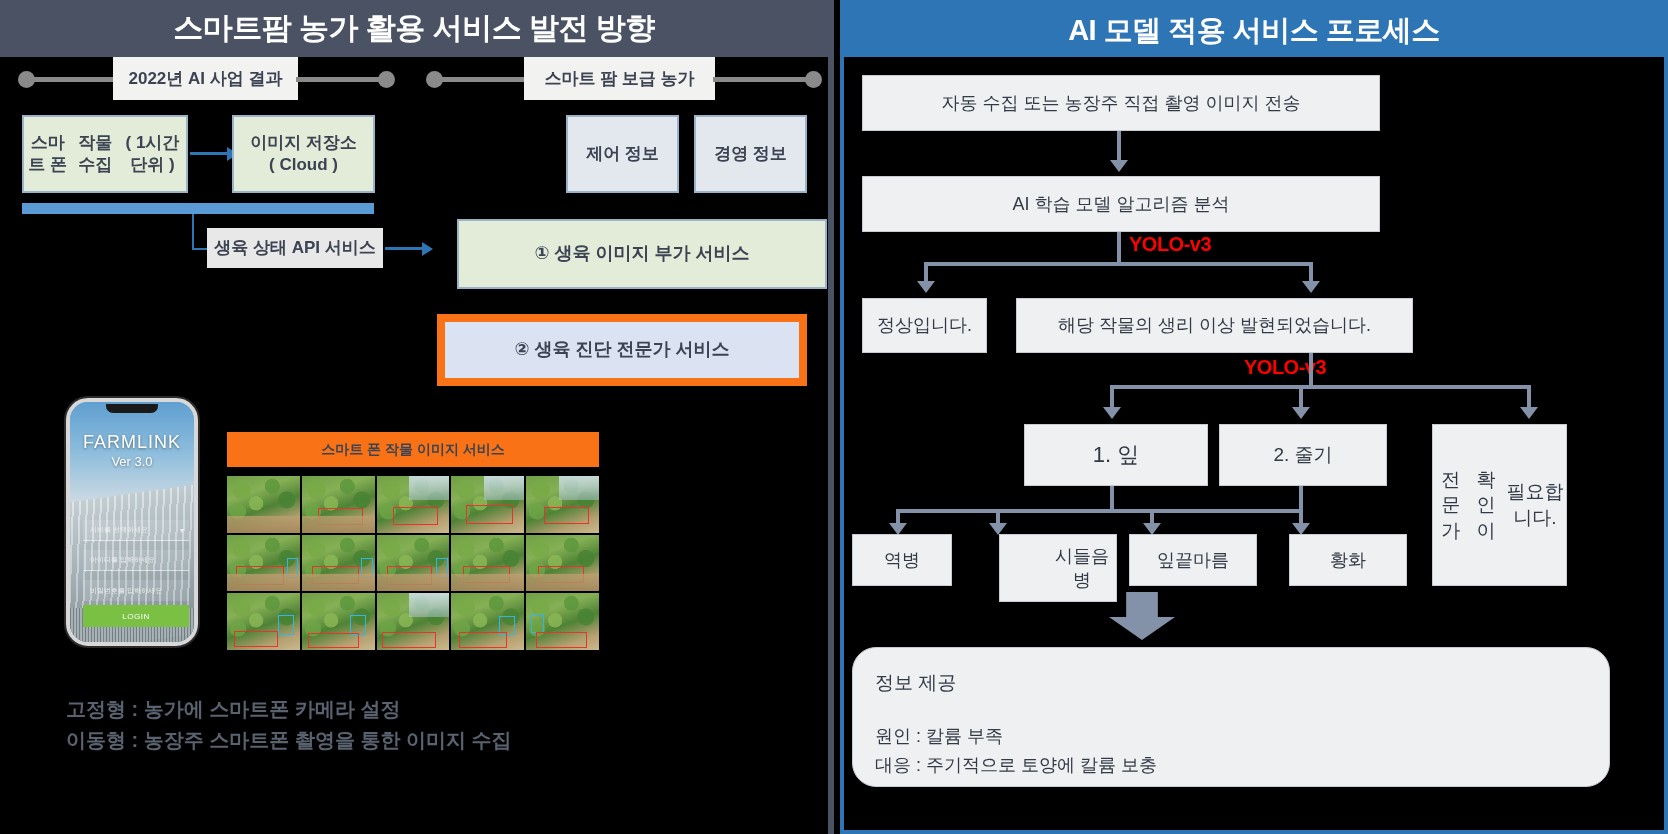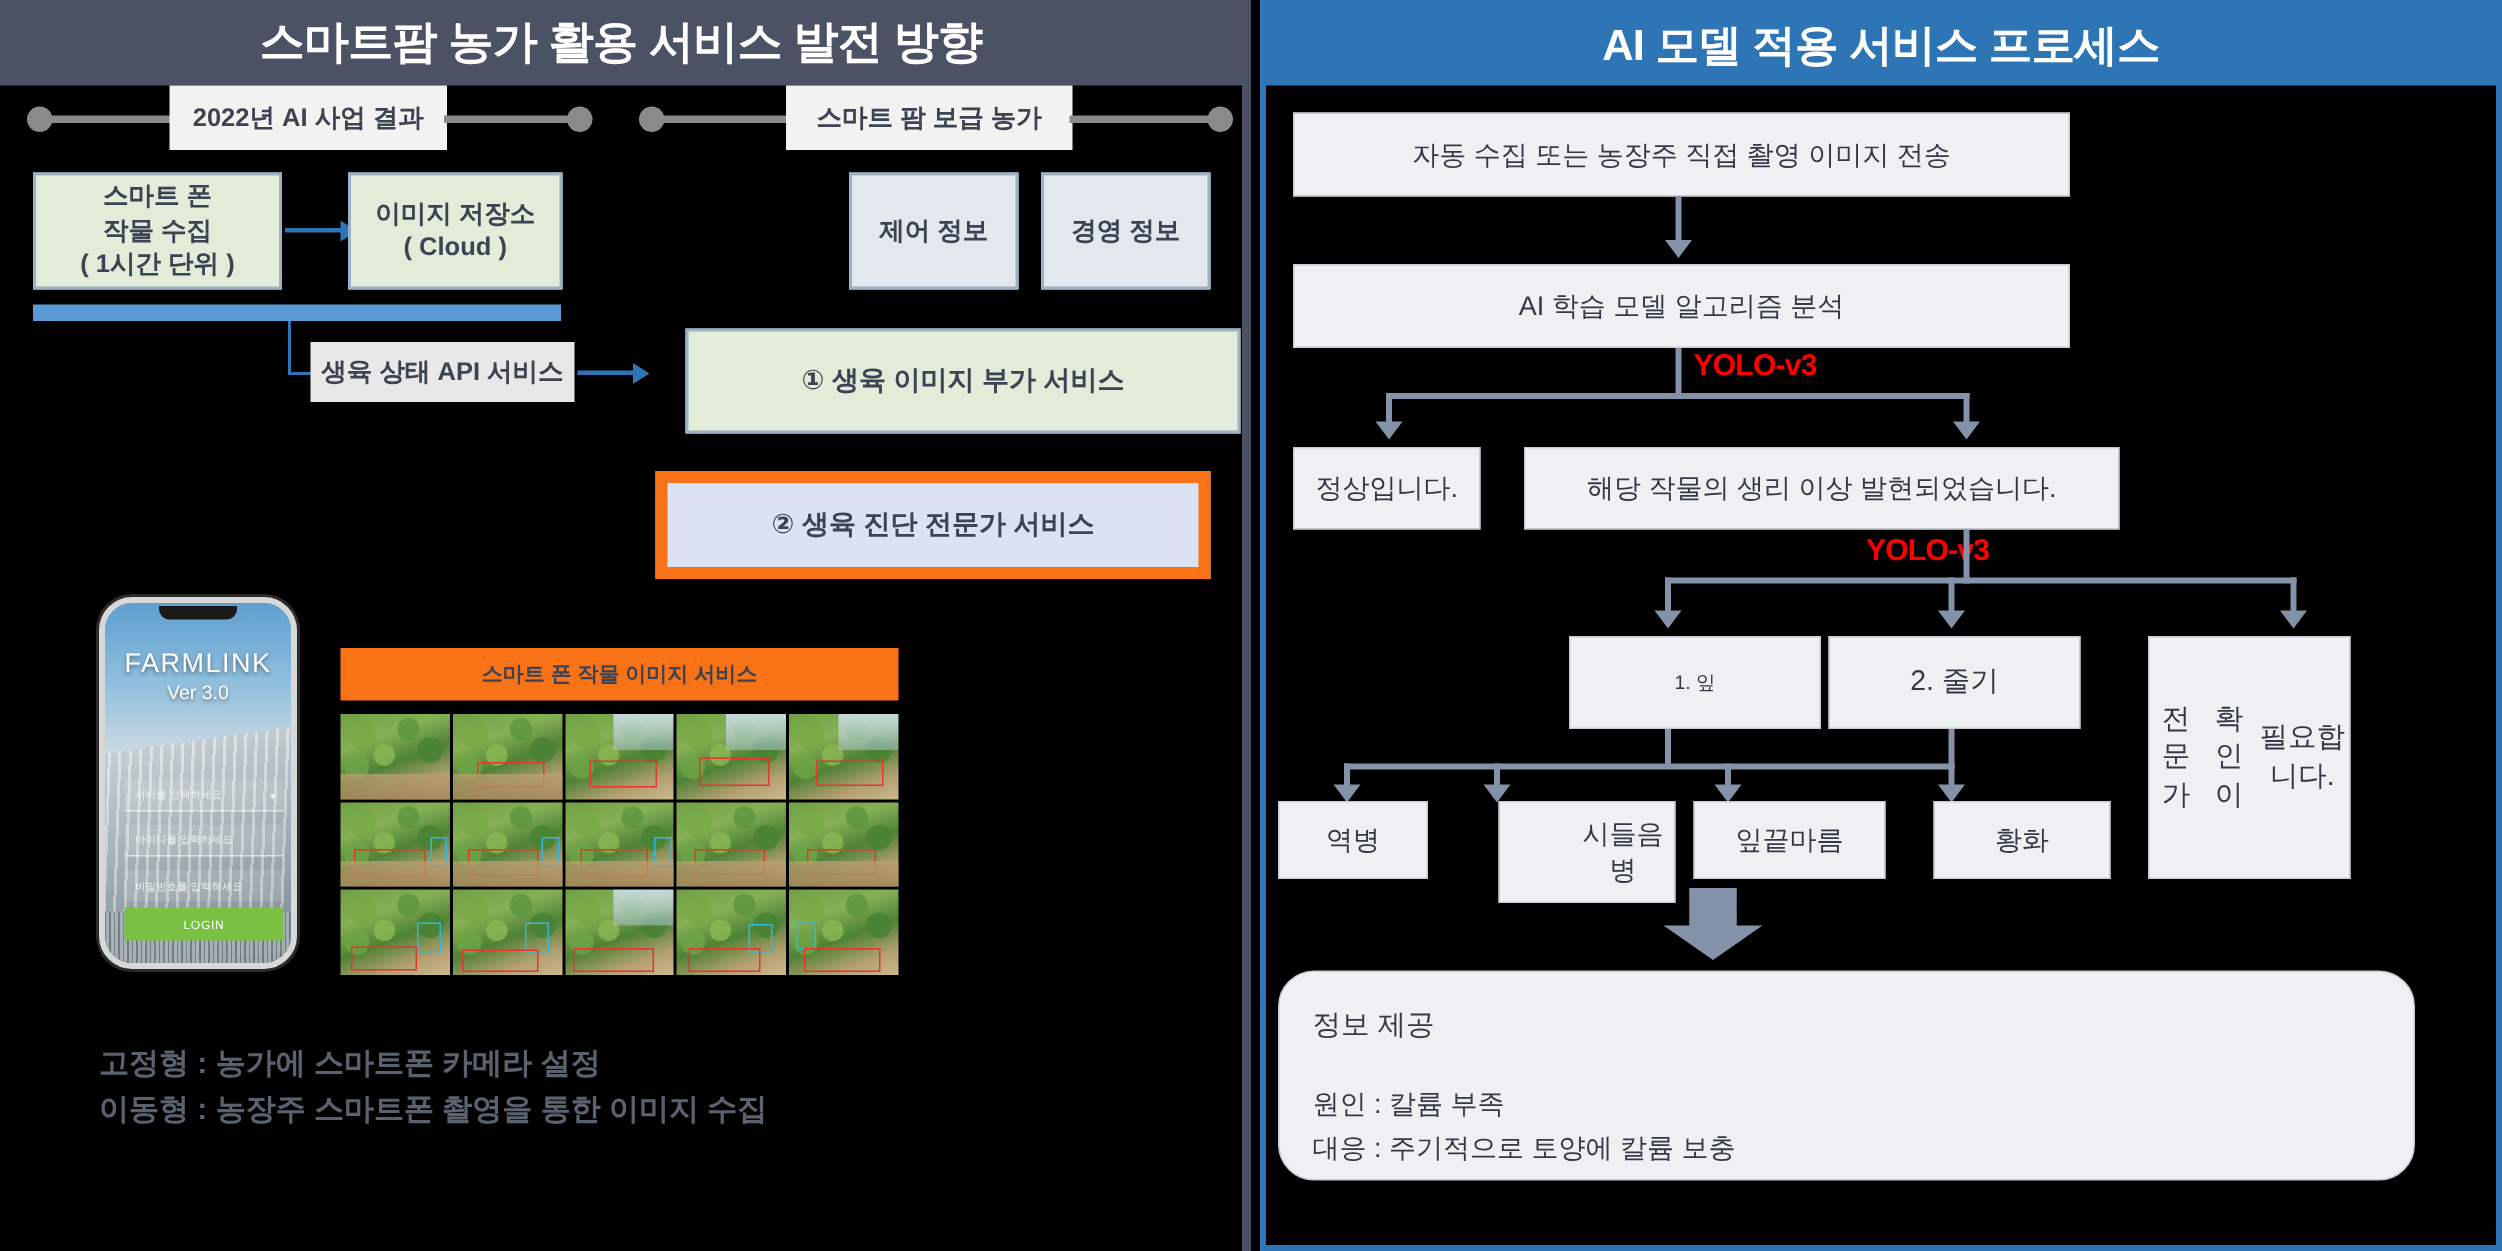--- a/index.html
+++ b/index.html
@@ -210,21 +210,21 @@
       <div class="tl-label" style="left:113px; width:185px;">2022년 AI 사업 결과</div>
       <div class="tl-line" style="left:296px; width:96px;"></div>
       <div class="tl-dot" style="left:378px;"></div>
       <div class="tl-dot" style="left:426px;"></div>
       <div class="tl-line" style="left:438px; width:90px;"></div>
       <div class="tl-label" style="left:524px; width:191px;">스마트 팜 보급 농가</div>
       <div class="tl-line" style="left:713px; width:102px;"></div>
       <div class="tl-dot" style="left:805px;"></div>
     </div>
 
-    <div class="box box-green" style="left:22px; top:115px; width:166px; height:78px; font-size:17px; flex-direction:column;">
+    <div class="box box-green" style="left:22px; top:115px; width:166px; height:78px; font-size:17px; flex-direction:row;">
       <span>스마트 폰</span>
       <span>작물 수집</span>
       <span>( 1시간 단위 )</span>
     </div>
 
     <div class="conn" style="left:190px; top:152px; width:40px; height:3px;"></div>
     <div class="arrow-r" style="left:227px; top:147px;"></div>
 
     <div class="box box-green" style="left:232px; top:115px; width:143px; height:78px; font-size:17px; flex-direction:column;">
       <span>이미지 저장소</span>
@@ -357,21 +357,21 @@
 
     <div class="fline" style="left:465px; top:349px; width:4px; height:36px;"></div>
     <div class="fline" style="left:266px; top:381px; width:421px; height:4px;"></div>
     <div class="fline" style="left:266px; top:381px; width:4px; height:26px;"></div>
     <div class="farrow" style="left:259px; top:403px;"></div>
     <div class="fline" style="left:455px; top:381px; width:4px; height:26px;"></div>
     <div class="farrow" style="left:448px; top:403px;"></div>
     <div class="fline" style="left:683px; top:381px; width:4px; height:26px;"></div>
     <div class="farrow" style="left:676px; top:403px;"></div>
 
-    <div class="fbox" style="left:202px; top:420px; width:168px; height:62px; font-size:13px;">1. 잎</div>
+    <div class="fbox" style="left:180px; top:420px; width:184px; height:62px; font-size:22px;">1. 잎</div>
     <div class="fbox" style="left:375px; top:420px; width:168px; height:62px; font-size:19px;">2. 줄기</div>
     <div class="fbox" style="left:588px; top:420px; width:135px; height:162px; font-size:19px; flex-direction:row;">
       <span>전문가</span>
       <span>확인이</span>
       <span>필요합니다.</span>
     </div>
 
     <div class="fline" style="left:266px; top:482px; width:4px; height:26px;"></div>
     <div class="fline" style="left:455px; top:482px; width:4px; height:26px;"></div>
     <div class="fline" style="left:52px; top:505px; width:407px; height:4px;"></div>

